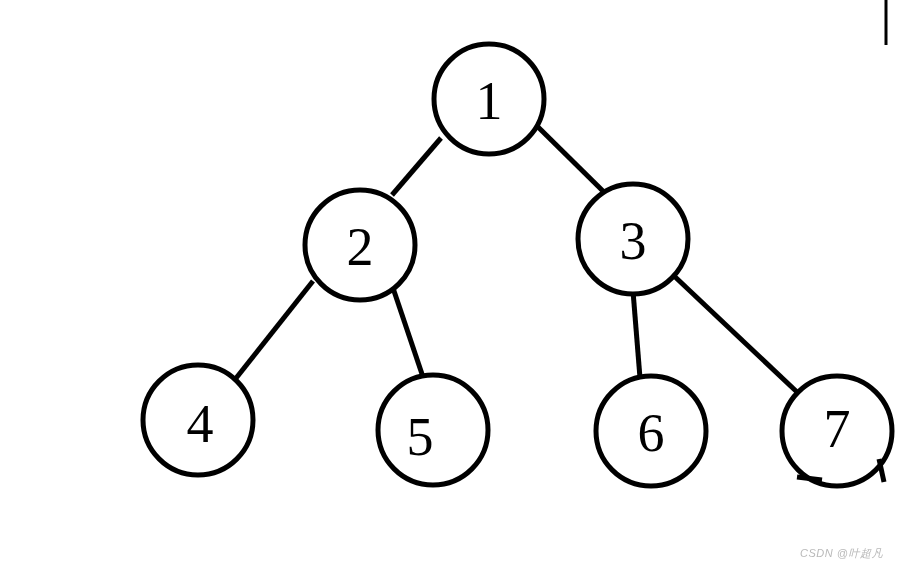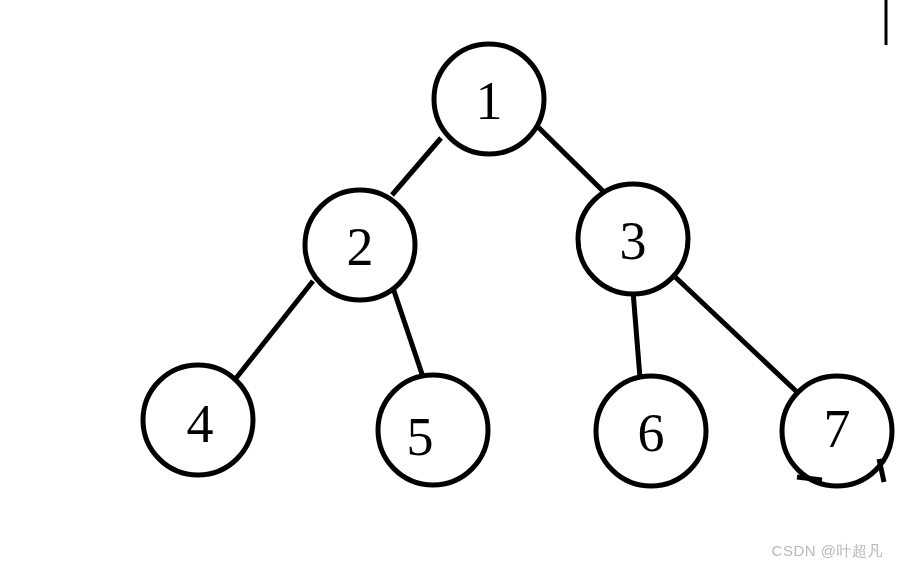--- a/index.html
+++ b/index.html
@@ -51,25 +51,26 @@
     stroke: #000000;
     stroke-width: 5;
     fill: none;
     stroke-linecap: butt;
   }
   #watermark {
     position: absolute;
     right: 14px;
     bottom: 12px;
     font-family: "Liberation Sans", sans-serif;
-    font-size: 15px;
+    font-size: 11px;
     color: #b9b9b9;
     letter-spacing: 0.5px;
     white-space: nowrap;
     user-select: none;
+    font-style: italic;
   }
 </style>
 </head>
 <body>
 
 <div id="canvas">
 
   <svg id="tree-svg" viewBox="0 0 897 573">
 
     <g>

